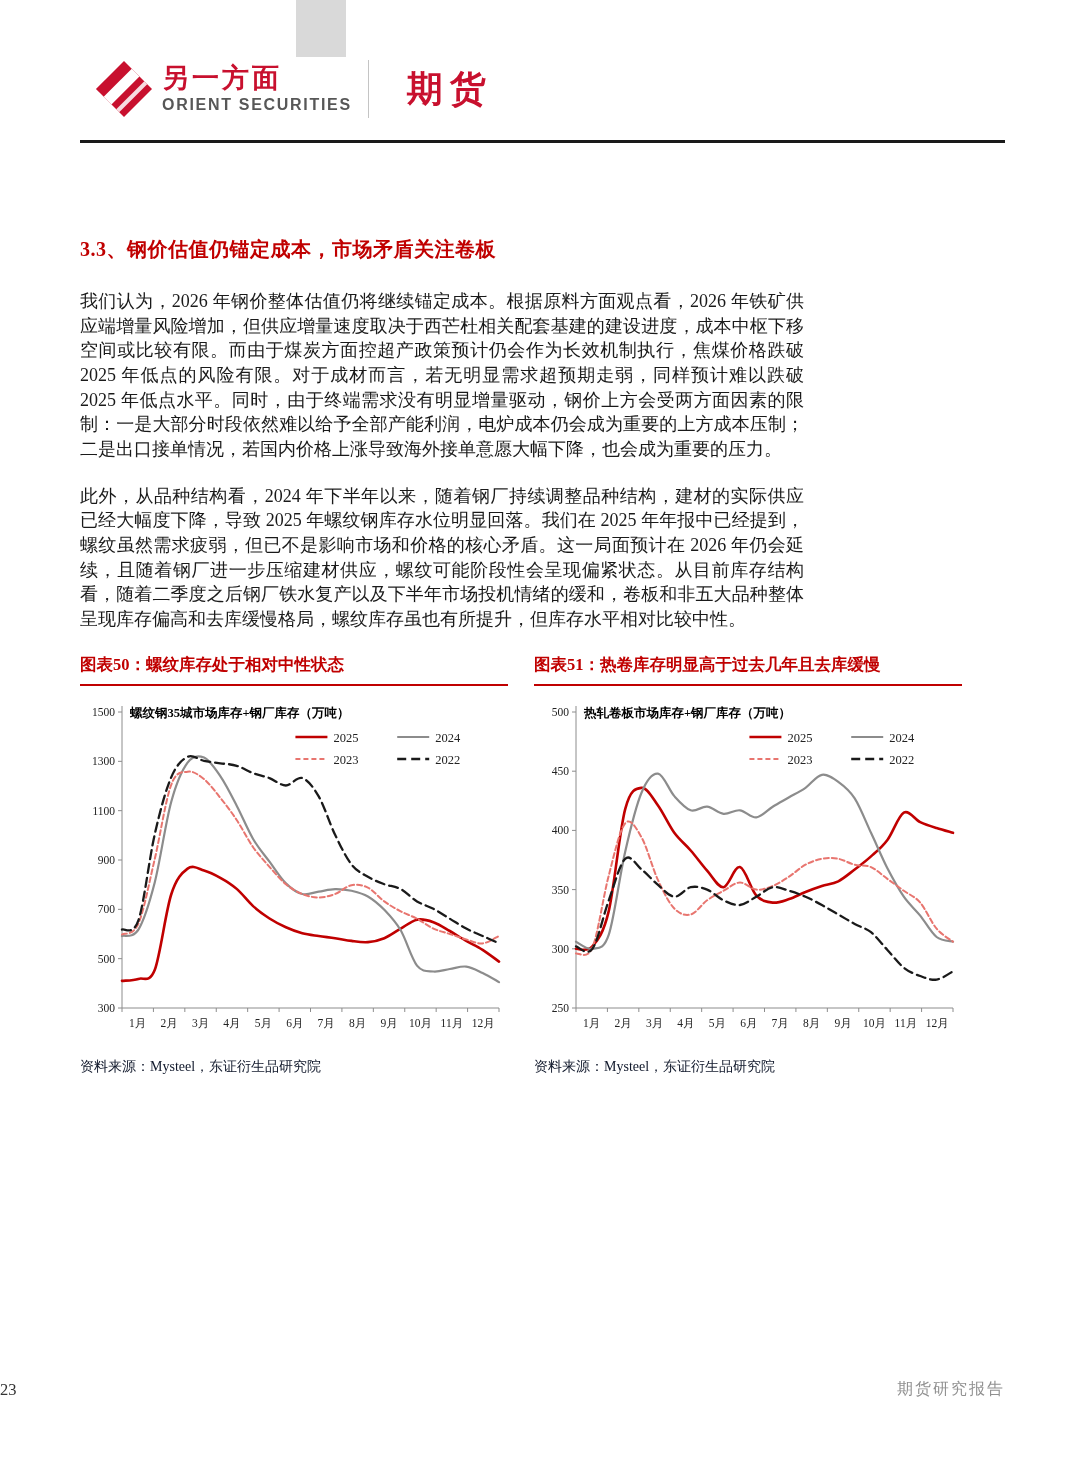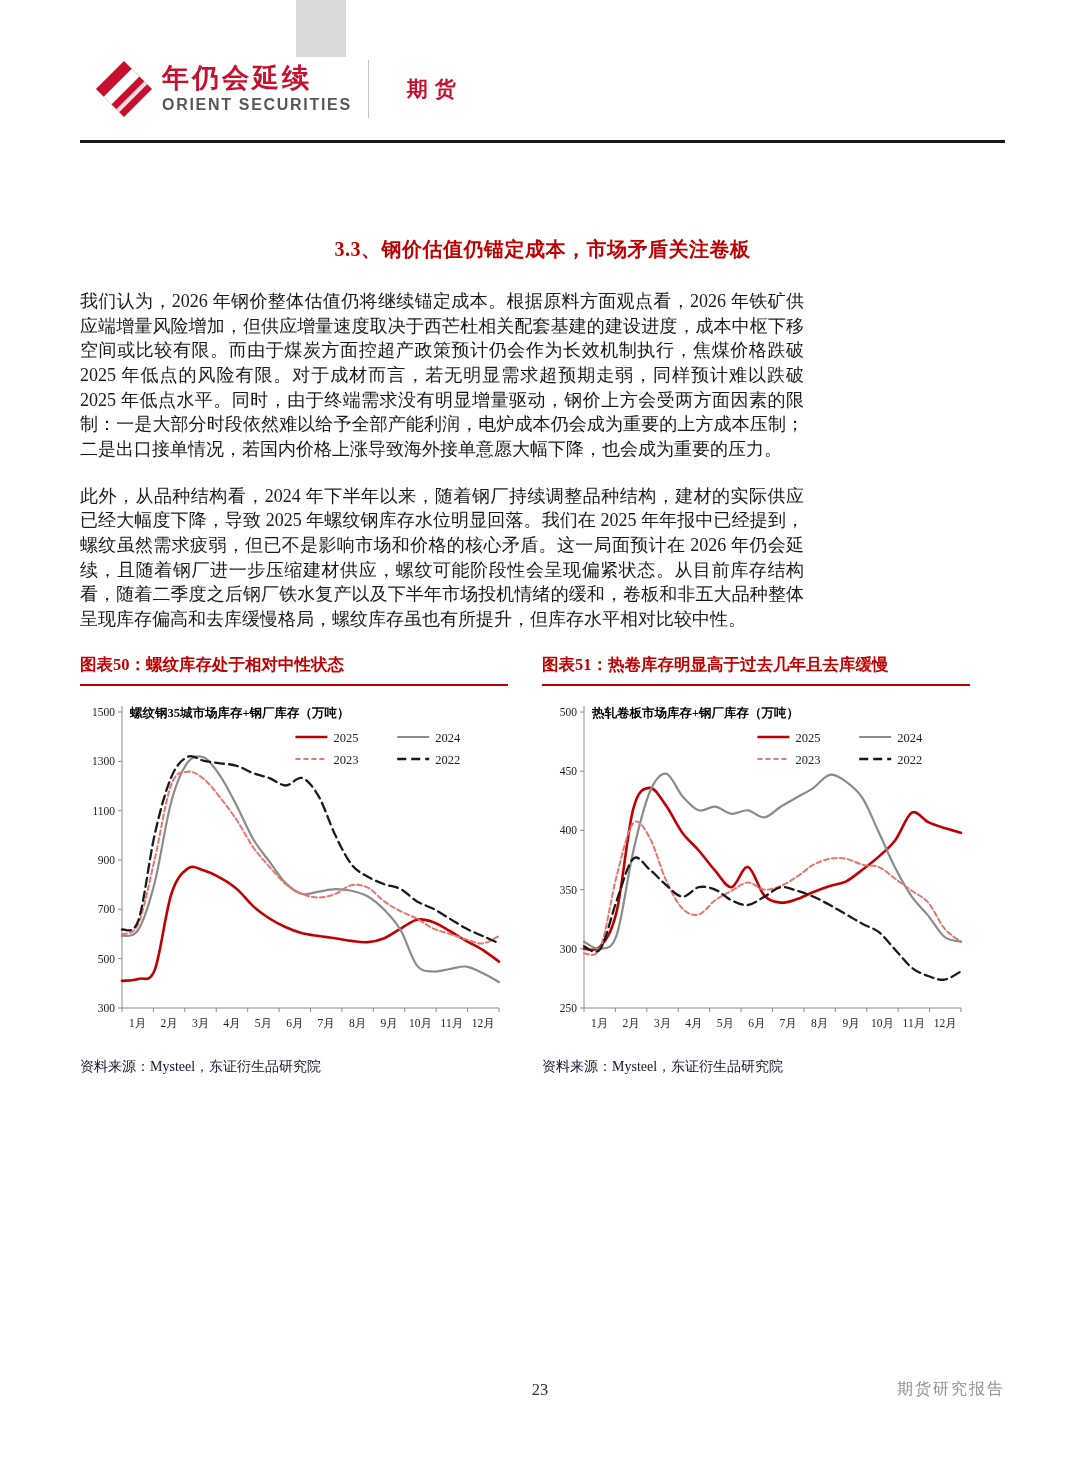--- a/index.html
+++ b/index.html
@@ -16,60 +16,60 @@
     font-family:"Liberation Sans","DejaVu Sans",sans-serif; font-weight:bold;
     color:#C8102E; font-size:27px; letter-spacing:3px; line-height:1.05; white-space:nowrap;
   }
   .brand-en {
     font-family:"Liberation Sans","DejaVu Sans",sans-serif; font-weight:bold;
     color:#575757; font-size:16px; letter-spacing:1.7px; margin-top:3px; white-space:nowrap;
   }
   .header-divider { width:1px; height:58px; background:#c4c4c4; margin-left:16px; }
   .division {
     font-family:"Liberation Sans","DejaVu Sans",sans-serif; font-weight:bold;
-    color:#C8102E; font-size:21px; letter-spacing:7px; margin-left:38px; white-space:nowrap;
+    color:#C8102E; font-size:36px; letter-spacing:7px; margin-left:38px; white-space:nowrap;
   }
   .doc-info {
     position:absolute; right:75px; top:106px;
     font-family:"Liberation Sans","DejaVu Sans",sans-serif; font-weight:bold;
     font-size:17px; color:#000; white-space:nowrap;
   }
   .header-rule { position:absolute; left:80px; right:75px; top:140px; height:2.5px; background:#1a1a1a; }
 
   .content { position:absolute; left:80px; top:236px; width:925px; }
-  .section-title { font-size:20px; font-weight:bold; color:#C00000; margin:0 0 26px 0; letter-spacing:0.5px;text-align:center; }
+  .section-title { font-size:20px; font-weight:bold; color:#C00000; margin:0 0 26px 0; letter-spacing:0.5px; }
   .para { width:724px; font-size:18px; line-height:1.37; text-align:justify; margin:0 0 22px 0; }
 
-  .figures { display:flex; gap:34px; margin-top:16px; }
+  .figures { display:flex; gap:26px; margin-top:16px; }
   .fig { margin:0; width:428px; }
   .fig-title {
     font-size:16.5px; font-weight:bold; color:#C00000;
     padding-bottom:8px; border-bottom:2.5px solid #C00000; margin-bottom:10px; white-space:nowrap;
   }
   .chart { display:block; font-family:"Liberation Serif","DejaVu Serif",serif; }
   .fig-source { font-size:14px; margin-top:14px; color:#0f172a; }
 
-  .page-num { position:absolute; bottom:66px; left:0; width:100%; text-align:center; font-size:16.5px; color:#333; }
+  .page-num { position:absolute; bottom:66px; left:0; width:100%; font-size:16.5px; color:#333; }
   .report-type { position:absolute; bottom:66px; right:75px; font-size:16px; color:#909090; letter-spacing:2px; }
 </style>
 </head>
 <body>
 
 <div class="page">
 
   <div class="top-gray-band"></div>
 
   <div class="logo-row">
     <svg class="logo-mark" viewBox="0 0 60 60">
       <polygon points="30,1 59,30 30,59 1,30" fill="#C8102E"></polygon>
       <polygon points="9,38 38,9 46,17 17,46" fill="#ffffff"></polygon>
       <polygon points="22,51 51,22 54,25 25,54" fill="#ffffff" opacity="0.85"></polygon>
     </svg>
     <div class="brand-text">
-      <div class="brand-cn">年仍会延续</div>
+      <div class="brand-cn">另一方面</div>
       <div class="brand-en">ORIENT SECURITIES</div>
     </div>
     <div class="header-divider"></div>
     <div class="division">期货</div>
   </div>
 
   <div class="header-rule"></div>
 
   <main class="content">
     <h2 class="section-title">3.3、钢价估值仍锚定成本，市场矛盾关注卷板</h2>

